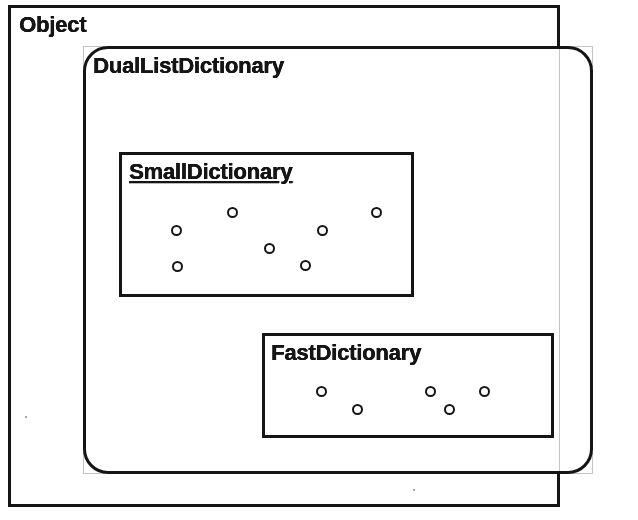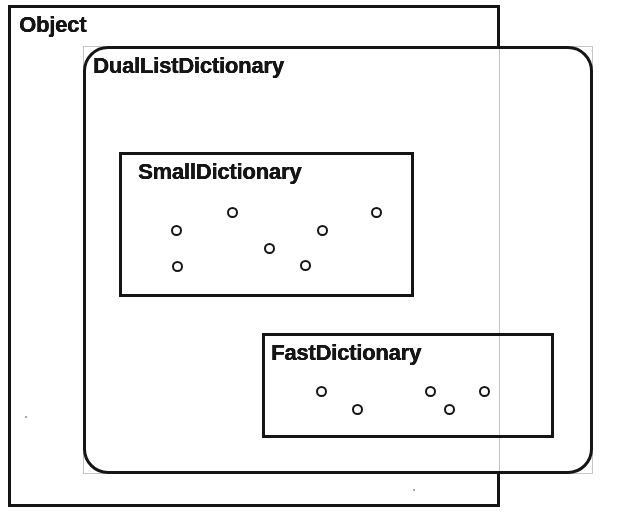--- a/index.html
+++ b/index.html
@@ -40,29 +40,29 @@
     font-weight: bold;
     font-size: 22px;
     line-height: 24px;
     color: #151515;
     letter-spacing: -0.2px;
     white-space: nowrap;
     
     text-shadow: 0.4px 0 0 #151515, 0 0.3px 0 #151515;
   }
 
-  #object-box        { left: 8px;   top: 5px;   width: 492px; height: 502px; }
+  #object-box        { left: 8px;   top: 5px;   width: 552px; height: 502px; }
   #object-box > .box-label        { margin: 5px 0 0 8px; }
 
   #duallist-box      { left: 72px;  top: 38px;  width: 510px; height: 428px; border-radius: 25px; }
   #duallist-box > .box-label      { margin: 5px 0 0 7px; }
 
   
   #small-box         { left: 33px;  top: 103px; width: 295px; height: 145px; }
-  #small-box > .box-label         { margin: 5px 0 0 16px; }
+  #small-box > .box-label         { margin: 5px 0 0 7px; text-decoration: underline; }
 
   #fast-box          { left: 176px; top: 284px; width: 292px; height: 105px; }
   #fast-box > .box-label          { margin: 5px 0 0 6px; text-align: center; }
 
   .instance-dot {
     position: absolute;
     width: 7px;
     height: 7px;
     border: 2px solid #151515;
     border-radius: 50%;

